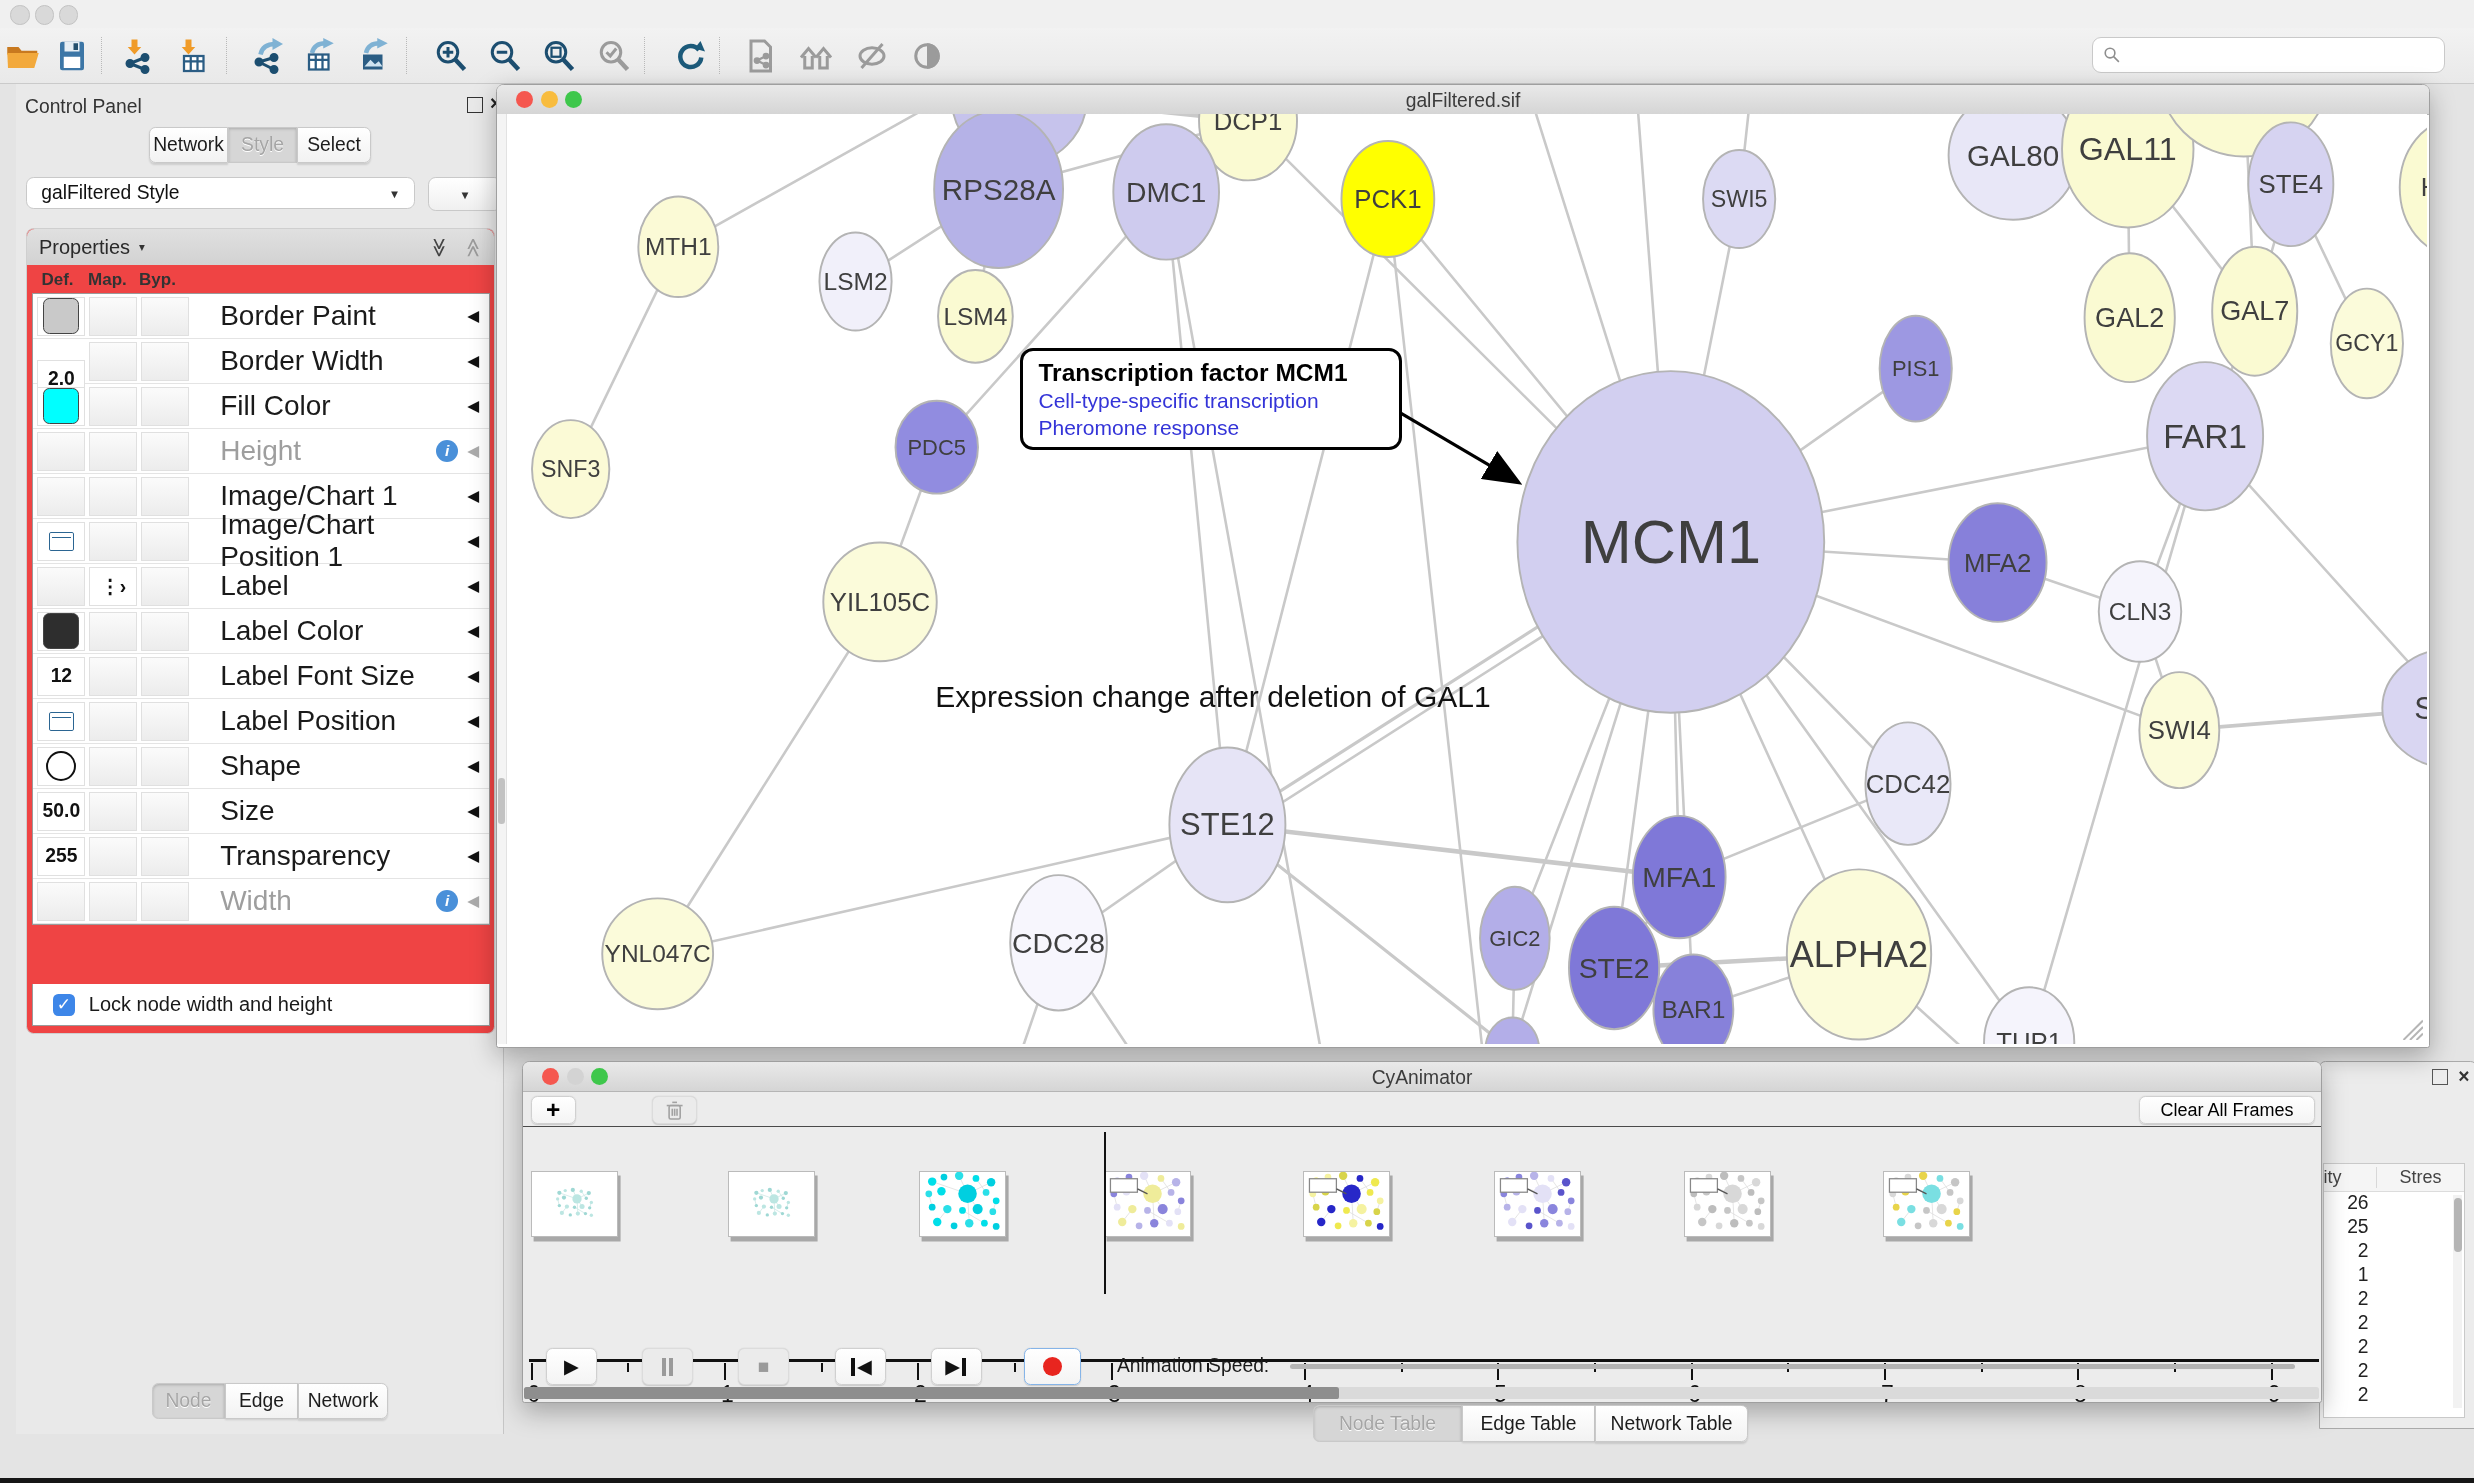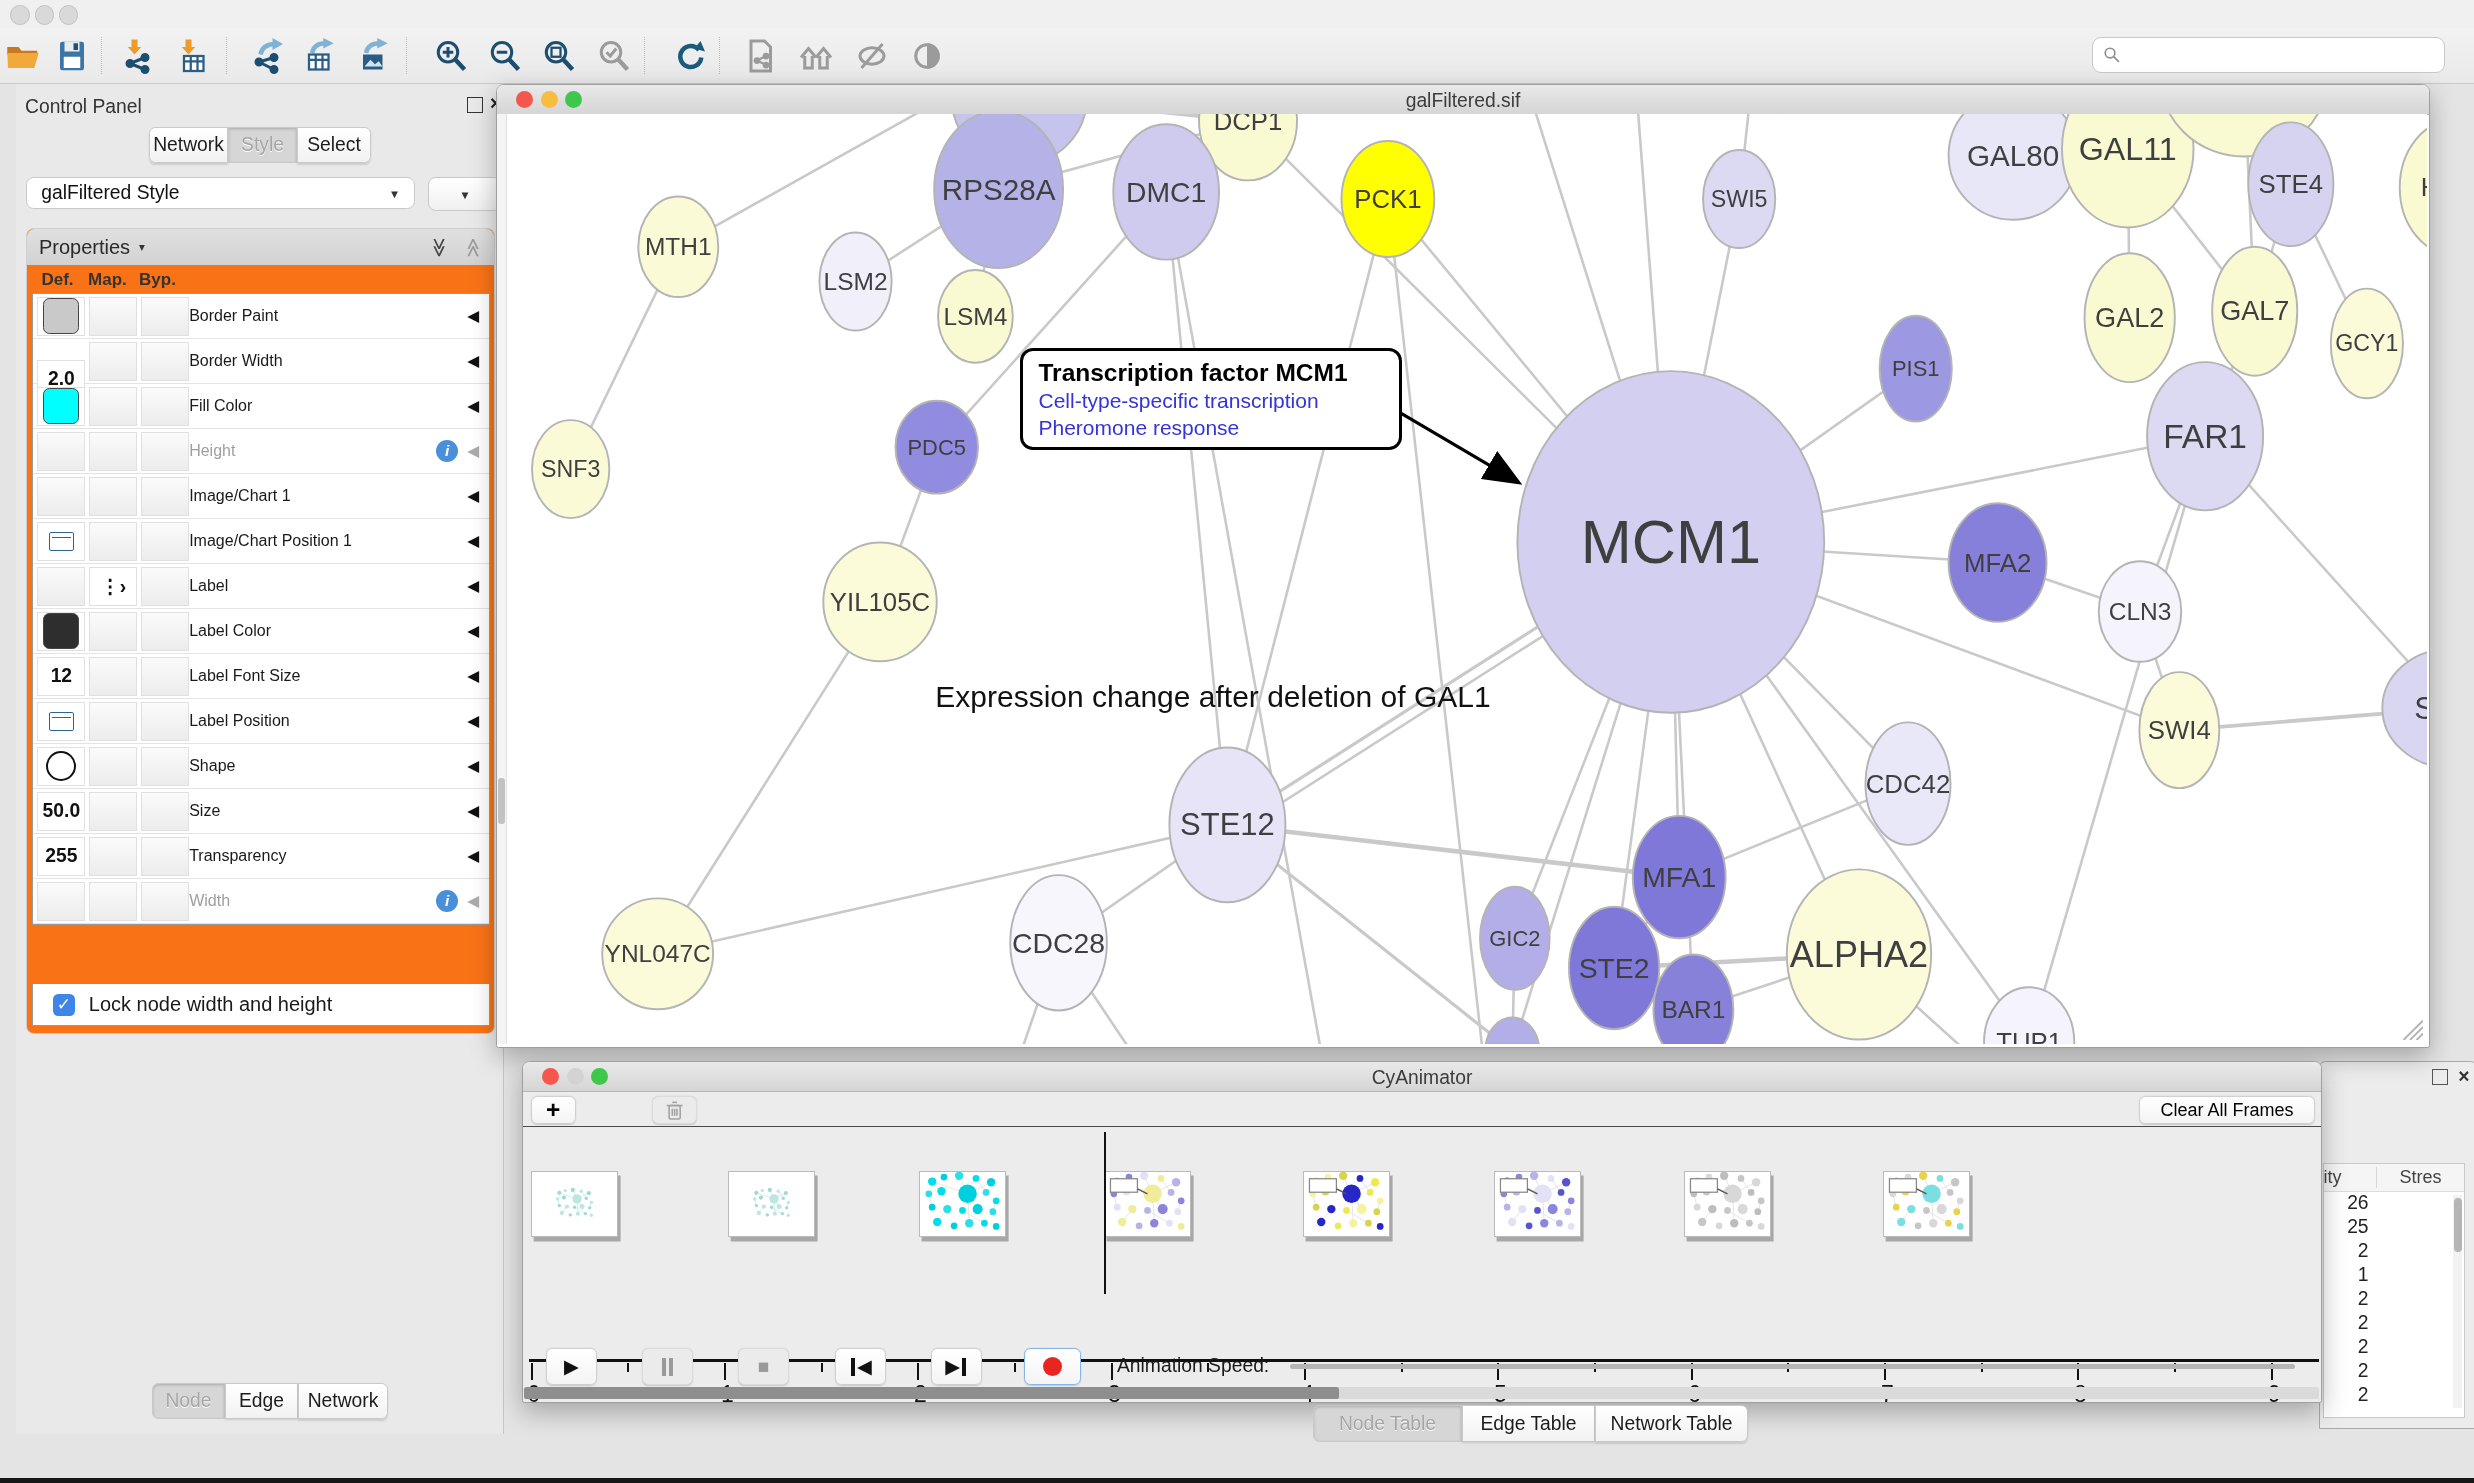--- a/index.html
+++ b/index.html
@@ -23,32 +23,32 @@
   .glyph-x{font-size:19.3px;font-weight:bold;color:#222;line-height:1;}
   .seg-group{display:flex;}
   .seg{height:34px;display:flex;align-items:center;justify-content:center;font-size:19.3px;color:#1c1c1c;background:linear-gradient(#ffffff,#f2f2f2);border:0.6px solid #c9c9c9;box-shadow:0 1.3px 1.9px rgba(0,0,0,.12);}
   .seg:first-child{border-radius:6.4px 0 0 6.4px;}
   .seg:last-child{border-radius:0 6.4px 6.4px 0;}
   .seg.active{background:#d6d6d6;color:#a5a5a5;text-shadow:0 0.6px 0 #fff;box-shadow:inset 0 1.3px 2.6px rgba(0,0,0,.18);}
   #cp-tabs{left:133px;top:43px;}
   #style-combo{left:10.3px;top:93px;width:389px;height:32px;background:#fff;border:1.3px solid #c9c9c9;border-radius:7.7px;display:flex;align-items:center;justify-content:space-between;padding:0 14px;box-sizing:border-box;font-size:19.3px;color:#111;}
   #style-combo-btn{left:412px;top:93px;width:72px;height:32px;background:linear-gradient(#fff,#f0f0f0);border:1.3px solid #c9c9c9;border-radius:7.7px;display:flex;align-items:center;justify-content:center;}
   .caret{font-size:11.6px;color:#333;}
-  #props-box{left:10.3px;top:144px;width:467px;height:804px;background:#f97316;border:0.6px solid #cfcfcf;border-radius:7.7px;}
+  #props-box{left:10.3px;top:144px;width:467px;height:804px;background:#ef4444;border:0.6px solid #cfcfcf;border-radius:7.7px;}
   #props-header{left:0;top:0;width:100%;height:36px;background:linear-gradient(#e0e0e0,#d2d2d2);border-radius:7.7px 7.7px 0 0;display:flex;align-items:center;padding:0 11.6px;box-sizing:border-box;}
   #props-header .ph-label{font-size:20px;color:#2a2a2a;}
   .rot90{display:inline-block;transform:rotate(90deg);font-size:19.3px;color:#444;}
   .rot270{display:inline-block;transform:rotate(90deg);font-size:19.3px;color:#9a9a9a;}
   #props-cols{left:0;top:37px;width:100%;height:27px;display:flex;align-items:center;font-size:17px;font-weight:bold;color:#333;}
   #props-rows{left:5.2px;top:64px;width:456px;background:#fff;border:1.3px solid #9a9a9a;}
   .prow{display:flex;align-items:center;height:44px;border-bottom:1.3px solid #e4e4e4;}
   .pcell{width:46px;height:37px;margin-left:3.9px;background:linear-gradient(#fbfbfb,#ececec);border:0.6px solid #e0e0e0;display:flex;align-items:center;justify-content:center;}
   .swatch{width:34px;height:34px;border-radius:6.4px;border:1.3px solid #444;}
   .defval{font-size:19.3px;font-weight:bold;color:#111;}
-  .plabel{flex:1;font-size:16px;color:#1a1a1a;}
+  .plabel{flex:1;margin-left:31px;font-size:28px;color:#1a1a1a;}
   .plabel.gray{color:#9e9e9e;}
   .parrow{font-size:15.5px;color:#111;margin-right:10.3px;}
   .parrow.gray{color:#ababab;}
   .info-dot{width:22px;height:22px;border-radius:50%;background:#4a90d9;color:#fff;font-size:15.5px;font-weight:bold;display:flex;align-items:center;justify-content:center;margin-right:9px;font-style:italic;}
   .shape-circ{width:26px;height:26px;border-radius:50%;border:2.6px solid #111;}
   .posicon{width:23px;height:17px;border:1.9px solid #2b6592;border-radius:1.9px;position:relative;}
   .posicon:after{content:"";position:absolute;left:1.9px;right:1.9px;top:4.5px;border-top:1.9px solid #2b6592;}
   .mapicon{font-size:19.3px;font-weight:bold;color:#111;}
   #lock-row{left:5.2px;top:755px;width:456px;height:41px;background:#fff;border:1.3px solid #9a9a9a;border-top:none;display:flex;align-items:center;}
   .checkbox{width:22px;height:22px;border-radius:5.2px;background:#3d86e8;color:#fff;font-size:17px;display:flex;align-items:center;justify-content:center;margin:0 0 0 19.3px;}

